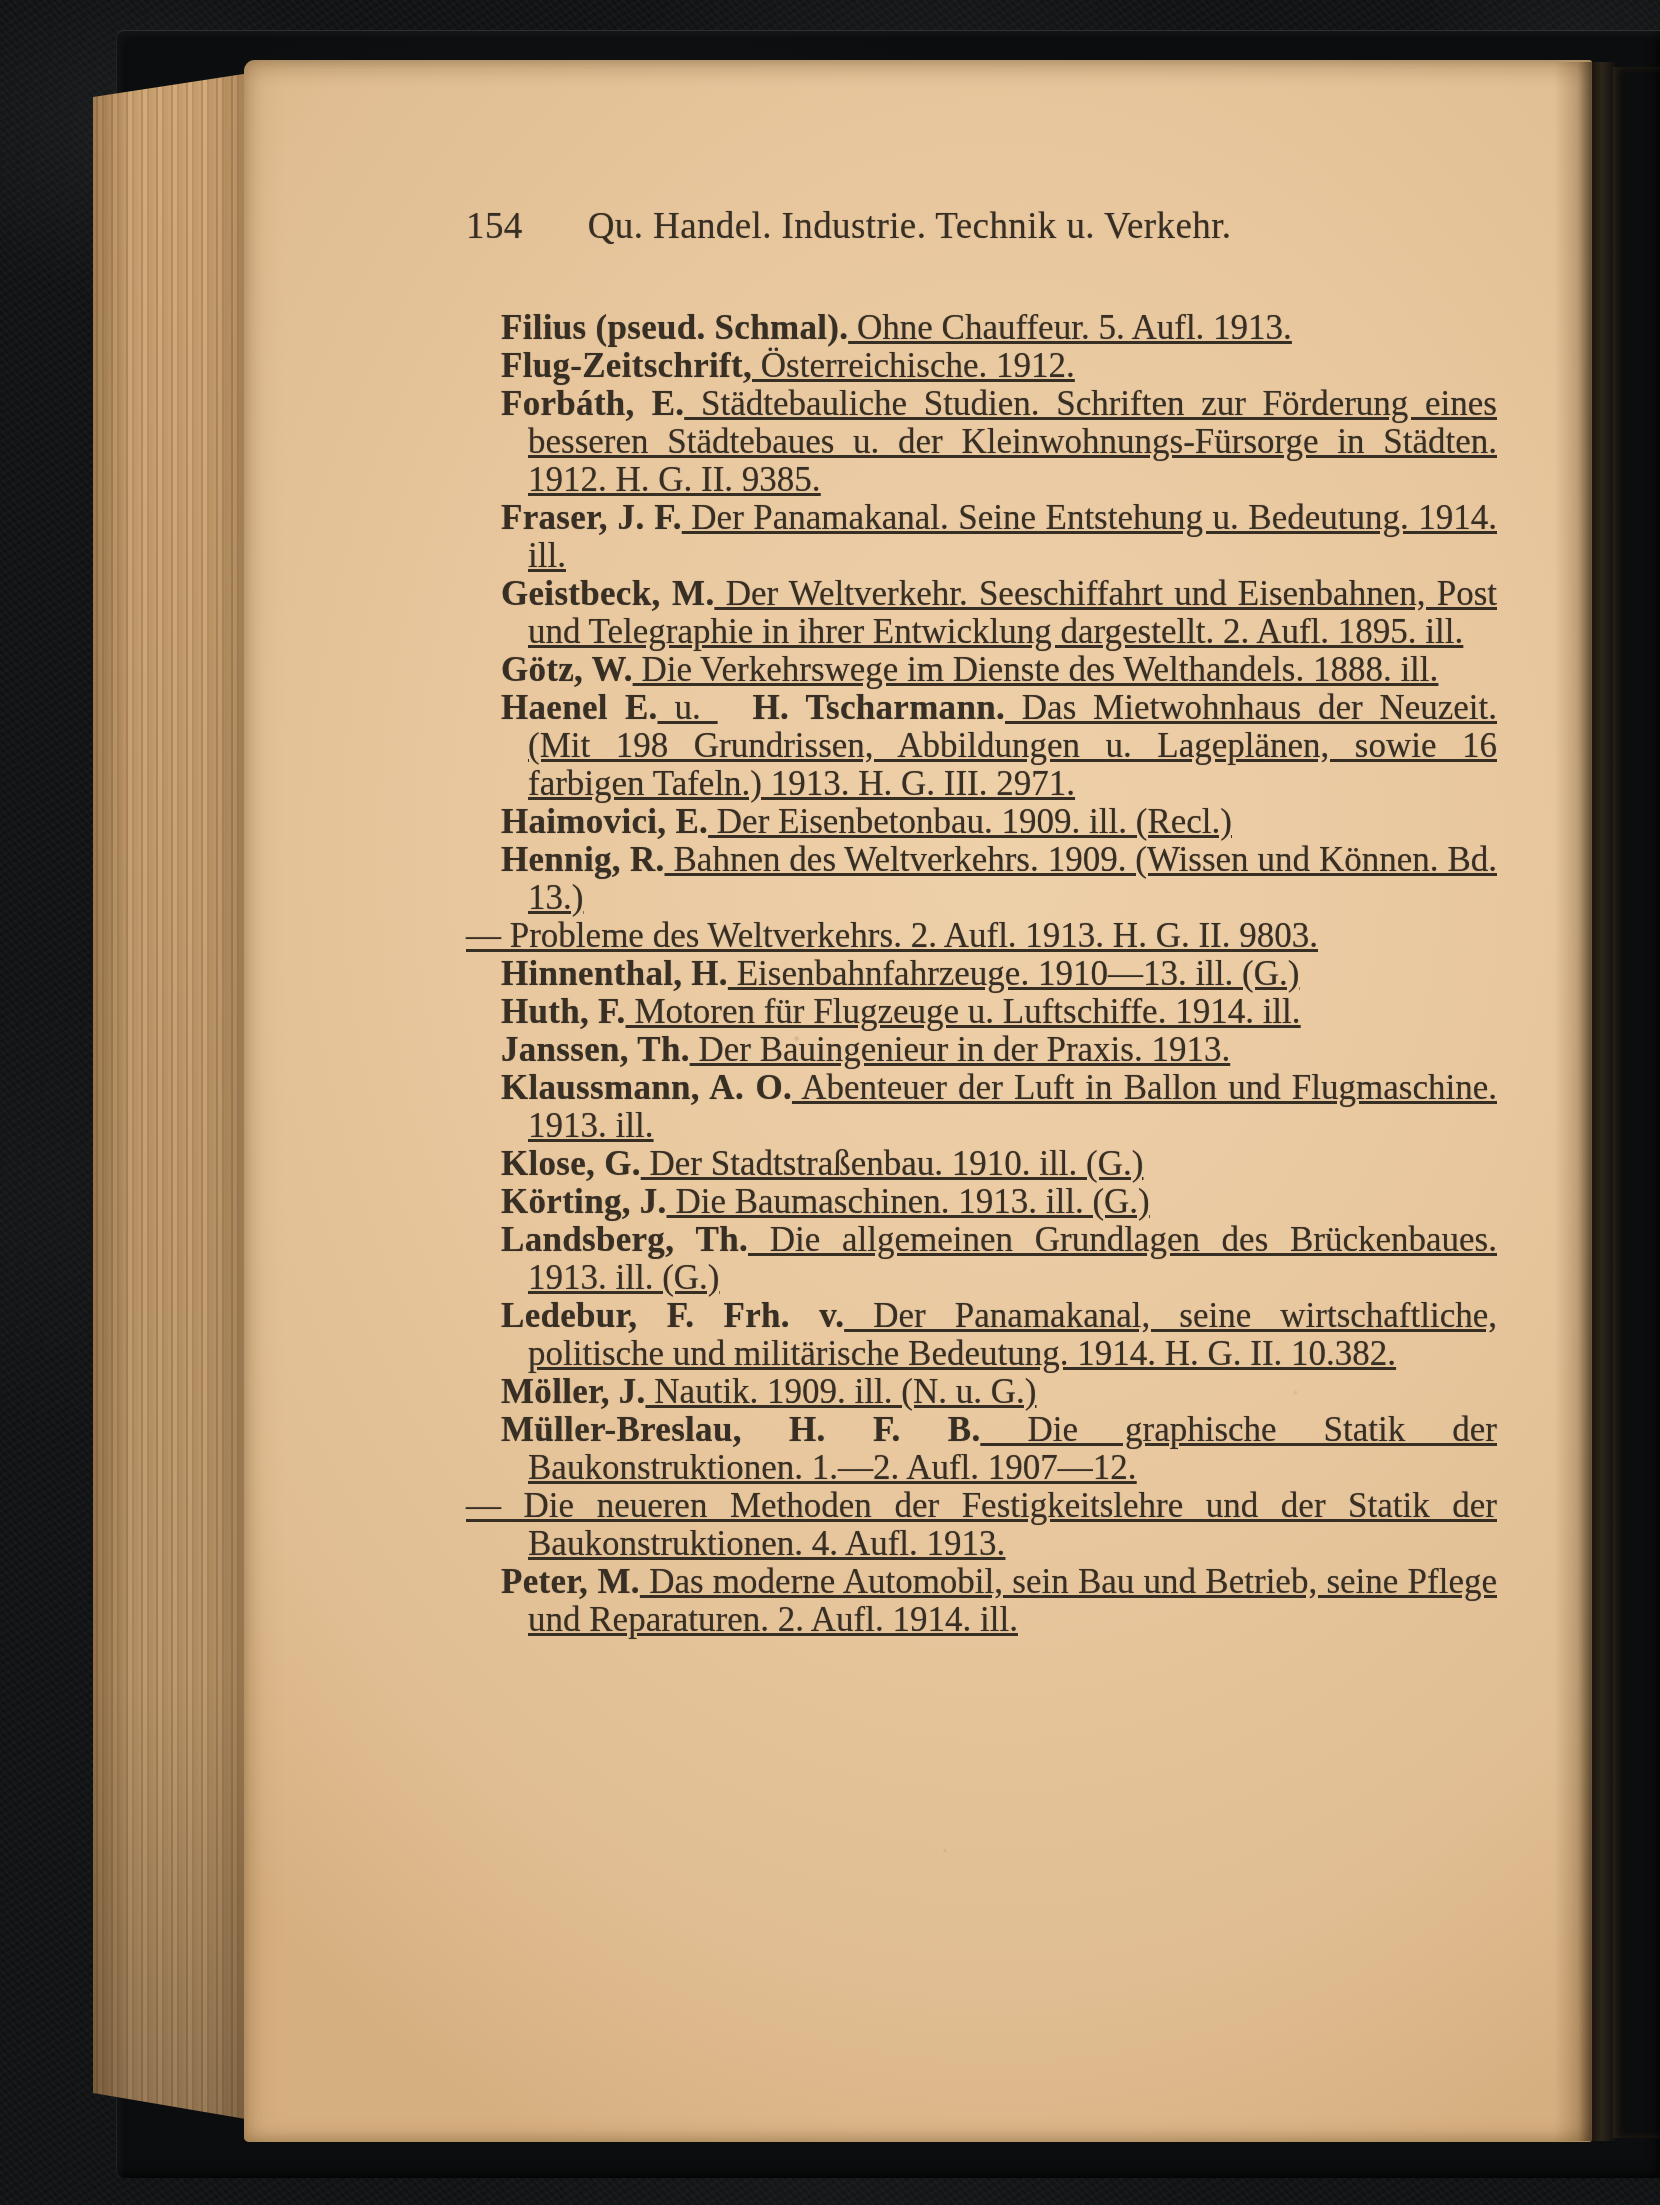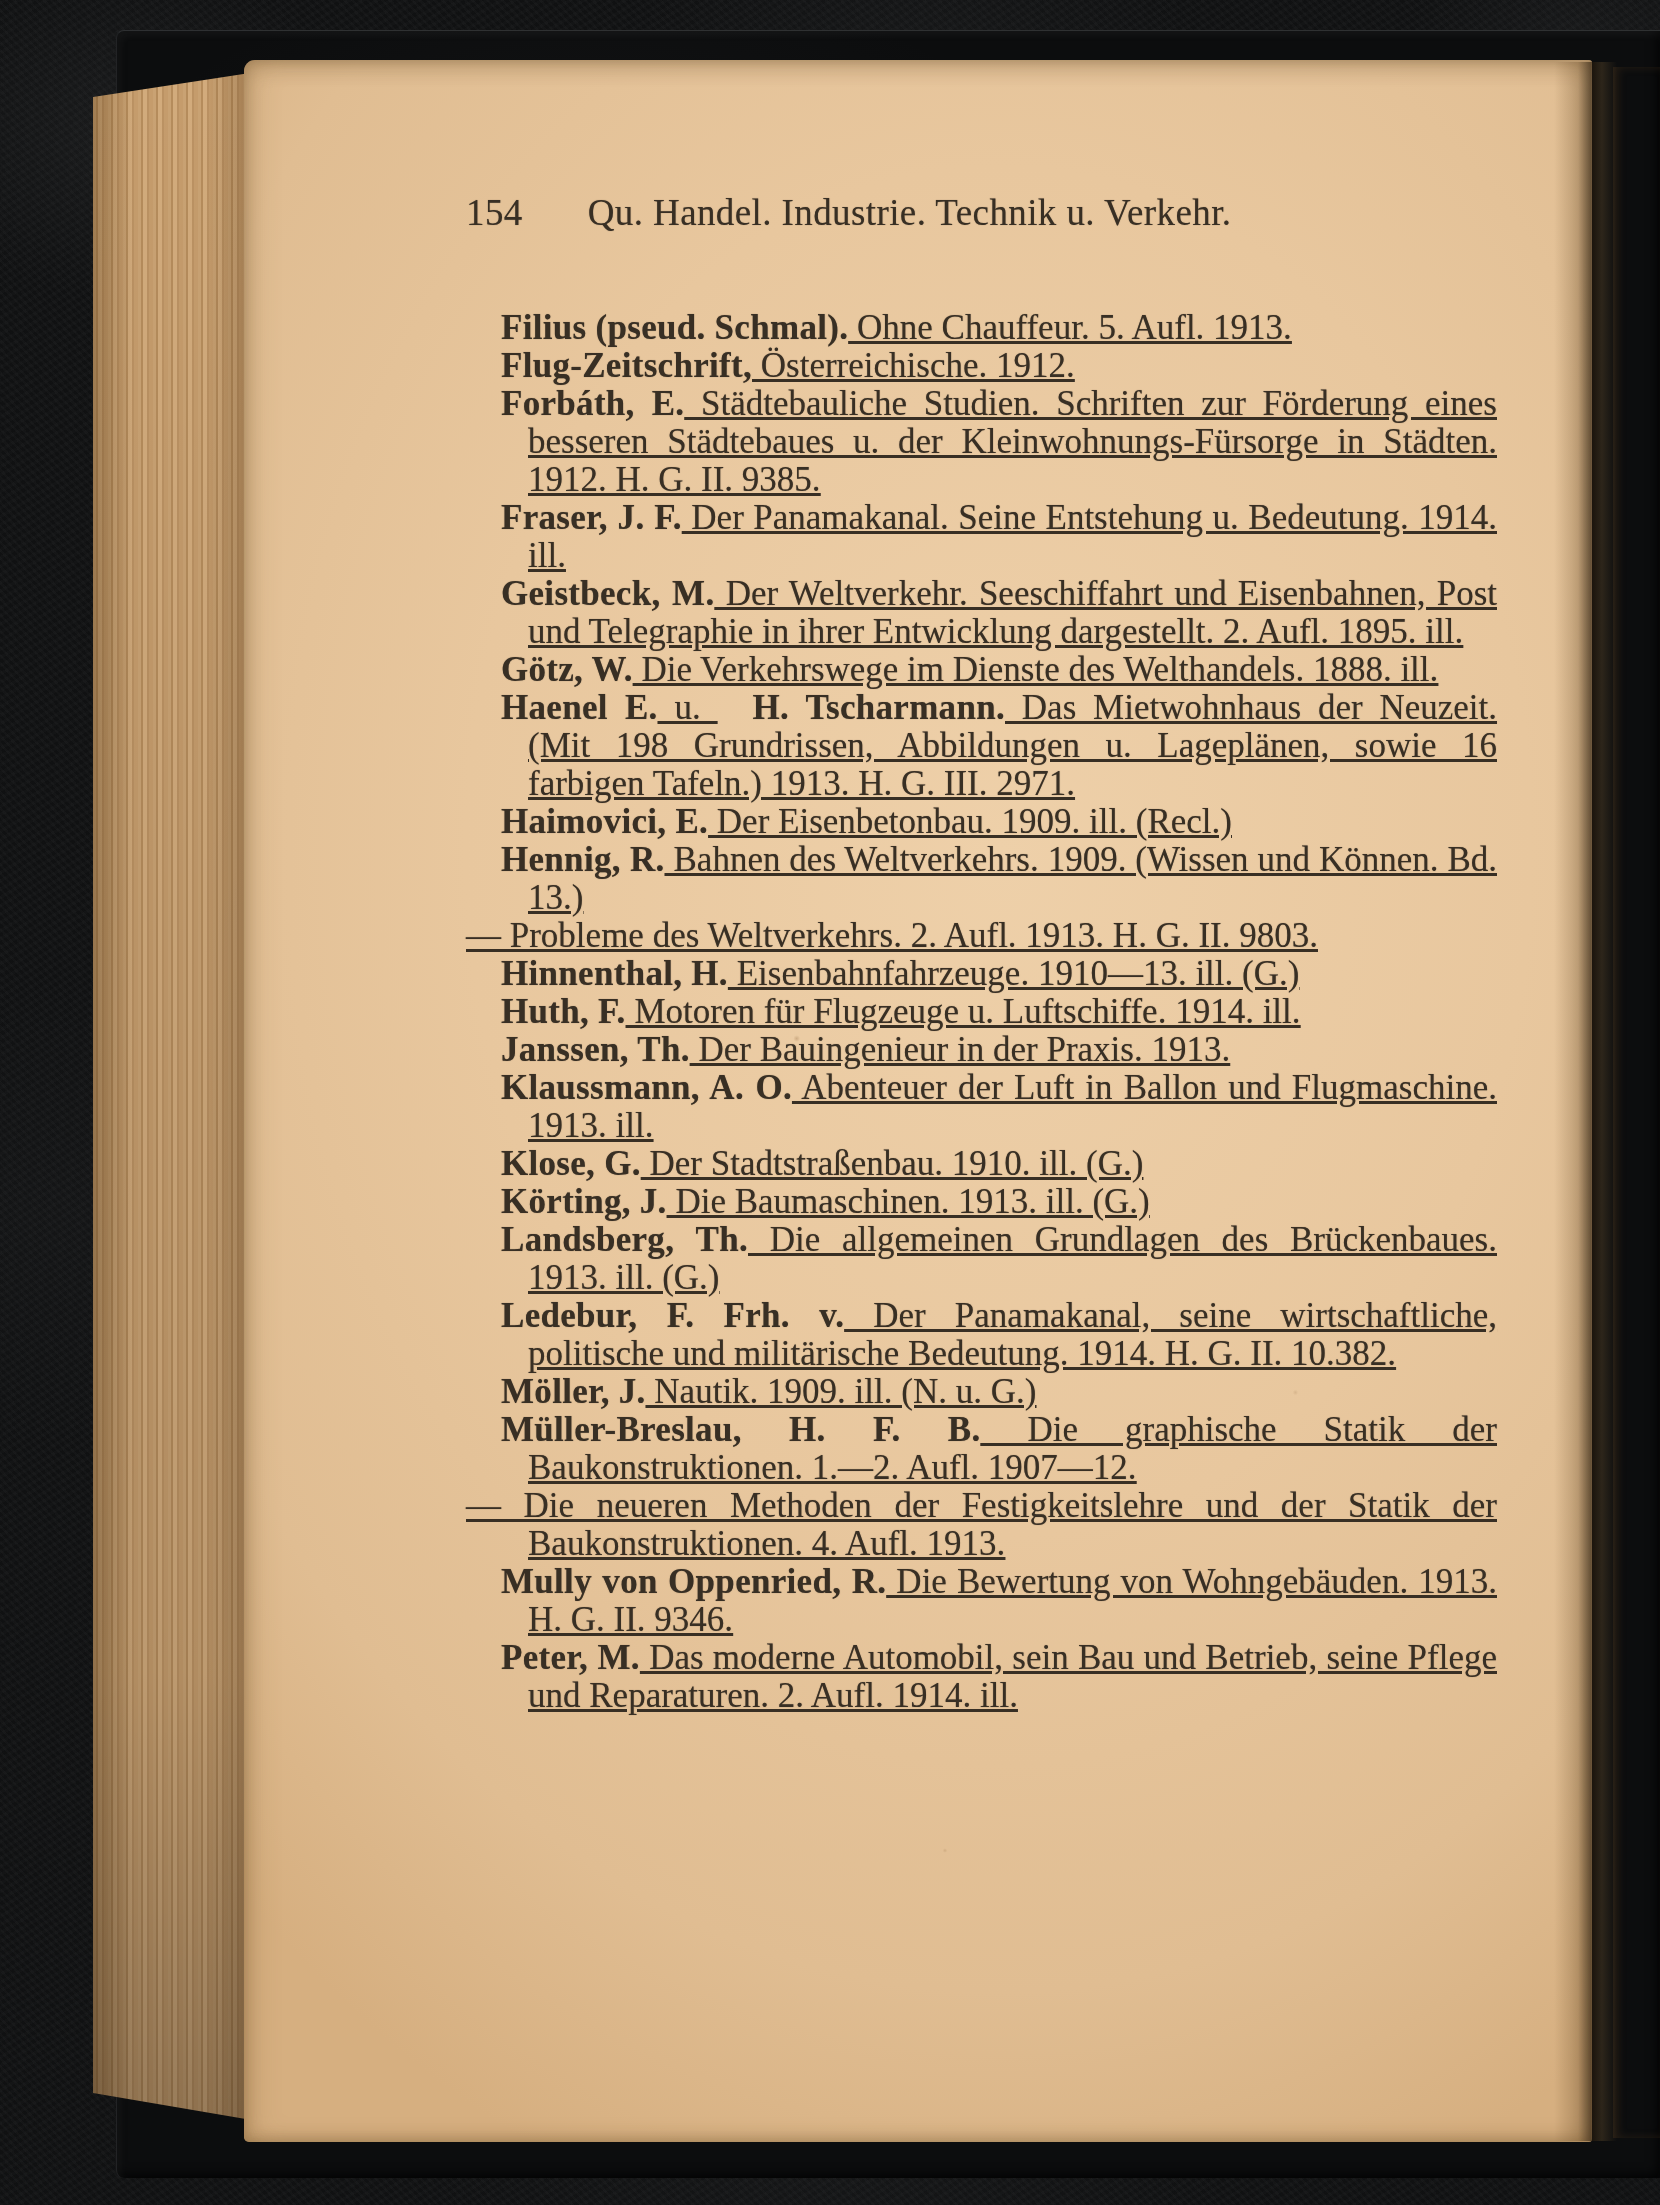--- a/index.html
+++ b/index.html
@@ -74,21 +74,21 @@
       rgba(130,100,58,.28) 76%, rgba(0,0,0,0) 100%);
   }
   .facing{
     position:absolute;left:1613px;top:67px;width:48px;height:2071px;
     background:linear-gradient(90deg, #cfb astounding 0%, #d9bc94 0%, #e4c9a5 55%, #e7cdaa 100%);
     box-shadow:inset 4.8px 0 8px rgba(100,70,35,.30);
   }
   
   .print{color:#382f24;text-shadow:0 0 1px rgba(62,50,38,.55);}
   .header{
-    position:absolute;left:222px;top:133px;width:1031px;
+    position:absolute;left:222px;top:146px;width:1031px;
     font-size:37px;line-height:40px;letter-spacing:0.4px;white-space:nowrap;
     display:flex;align-items:baseline;
   }
   .pagenum{margin-right:65px;}
   .entries{
     position:absolute;left:222px;top:249px;width:1031px;
     font-size:35px;line-height:38px;
   }
   .entry{
     margin:0;padding-left:62px;text-indent:-62px;
@@ -126,21 +126,20 @@
         <p class="entry"><span class="b">Huth, F.</span><span class="r"> Motoren für Flugzeuge u. Luftschiffe. 1914. ill.</span></p>
         <p class="entry"><span class="b">Janssen, Th.</span><span class="r"> Der Bauingenieur in der Praxis. 1913.</span></p>
         <p class="entry"><span class="b">Klaussmann, A. O.</span><span class="r"> Abenteuer der Luft in Ballon und Flugmaschine. 1913. ill.</span></p>
         <p class="entry"><span class="b">Klose, G.</span><span class="r"> Der Stadtstraßenbau. 1910. ill. (G.)</span></p>
         <p class="entry"><span class="b">Körting, J.</span><span class="r"> Die Baumaschinen. 1913. ill. (G.)</span></p>
         <p class="entry"><span class="b">Landsberg, Th.</span><span class="r"> Die allgemeinen Grundlagen des Brückenbaues. 1913. ill. (G.)</span></p>
         <p class="entry"><span class="b">Ledebur, F. Frh. v.</span><span class="r"> Der Panamakanal, seine wirtschaftliche, politische und militärische Bedeutung. 1914. H. G. II. 10.382.</span></p>
         <p class="entry"><span class="b">Möller, J.</span><span class="r"> Nautik. 1909. ill. (N. u. G.)</span></p>
         <p class="entry"><span class="b">Müller-Breslau, H. F. B.</span><span class="r"> Die graphische Statik der Baukonstruktionen. 1.—2. Aufl. 1907—12.</span></p>
         <p class="entry"><span class="r">— Die neueren Methoden der Festigkeitslehre und der Statik der Baukonstruktionen. 4. Aufl. 1913.</span></p>
-        <p class="entry"><span class="b">Mully von Oppenried, R.</span><span class="r"> Die Bewertung von Wohngebäuden. 1913. H. G. II. 9346.</span></p>
         <p class="entry"><span class="b">Peter, M.</span><span class="r"> Das moderne Automobil, sein Bau und Betrieb, seine Pflege und Reparaturen. 2. Aufl. 1914. ill.</span></p>
       </div>
   </div>
 
   <div class="gutter"></div>
   <div class="facing"></div>
 </div>
 
 
 </body></html>

